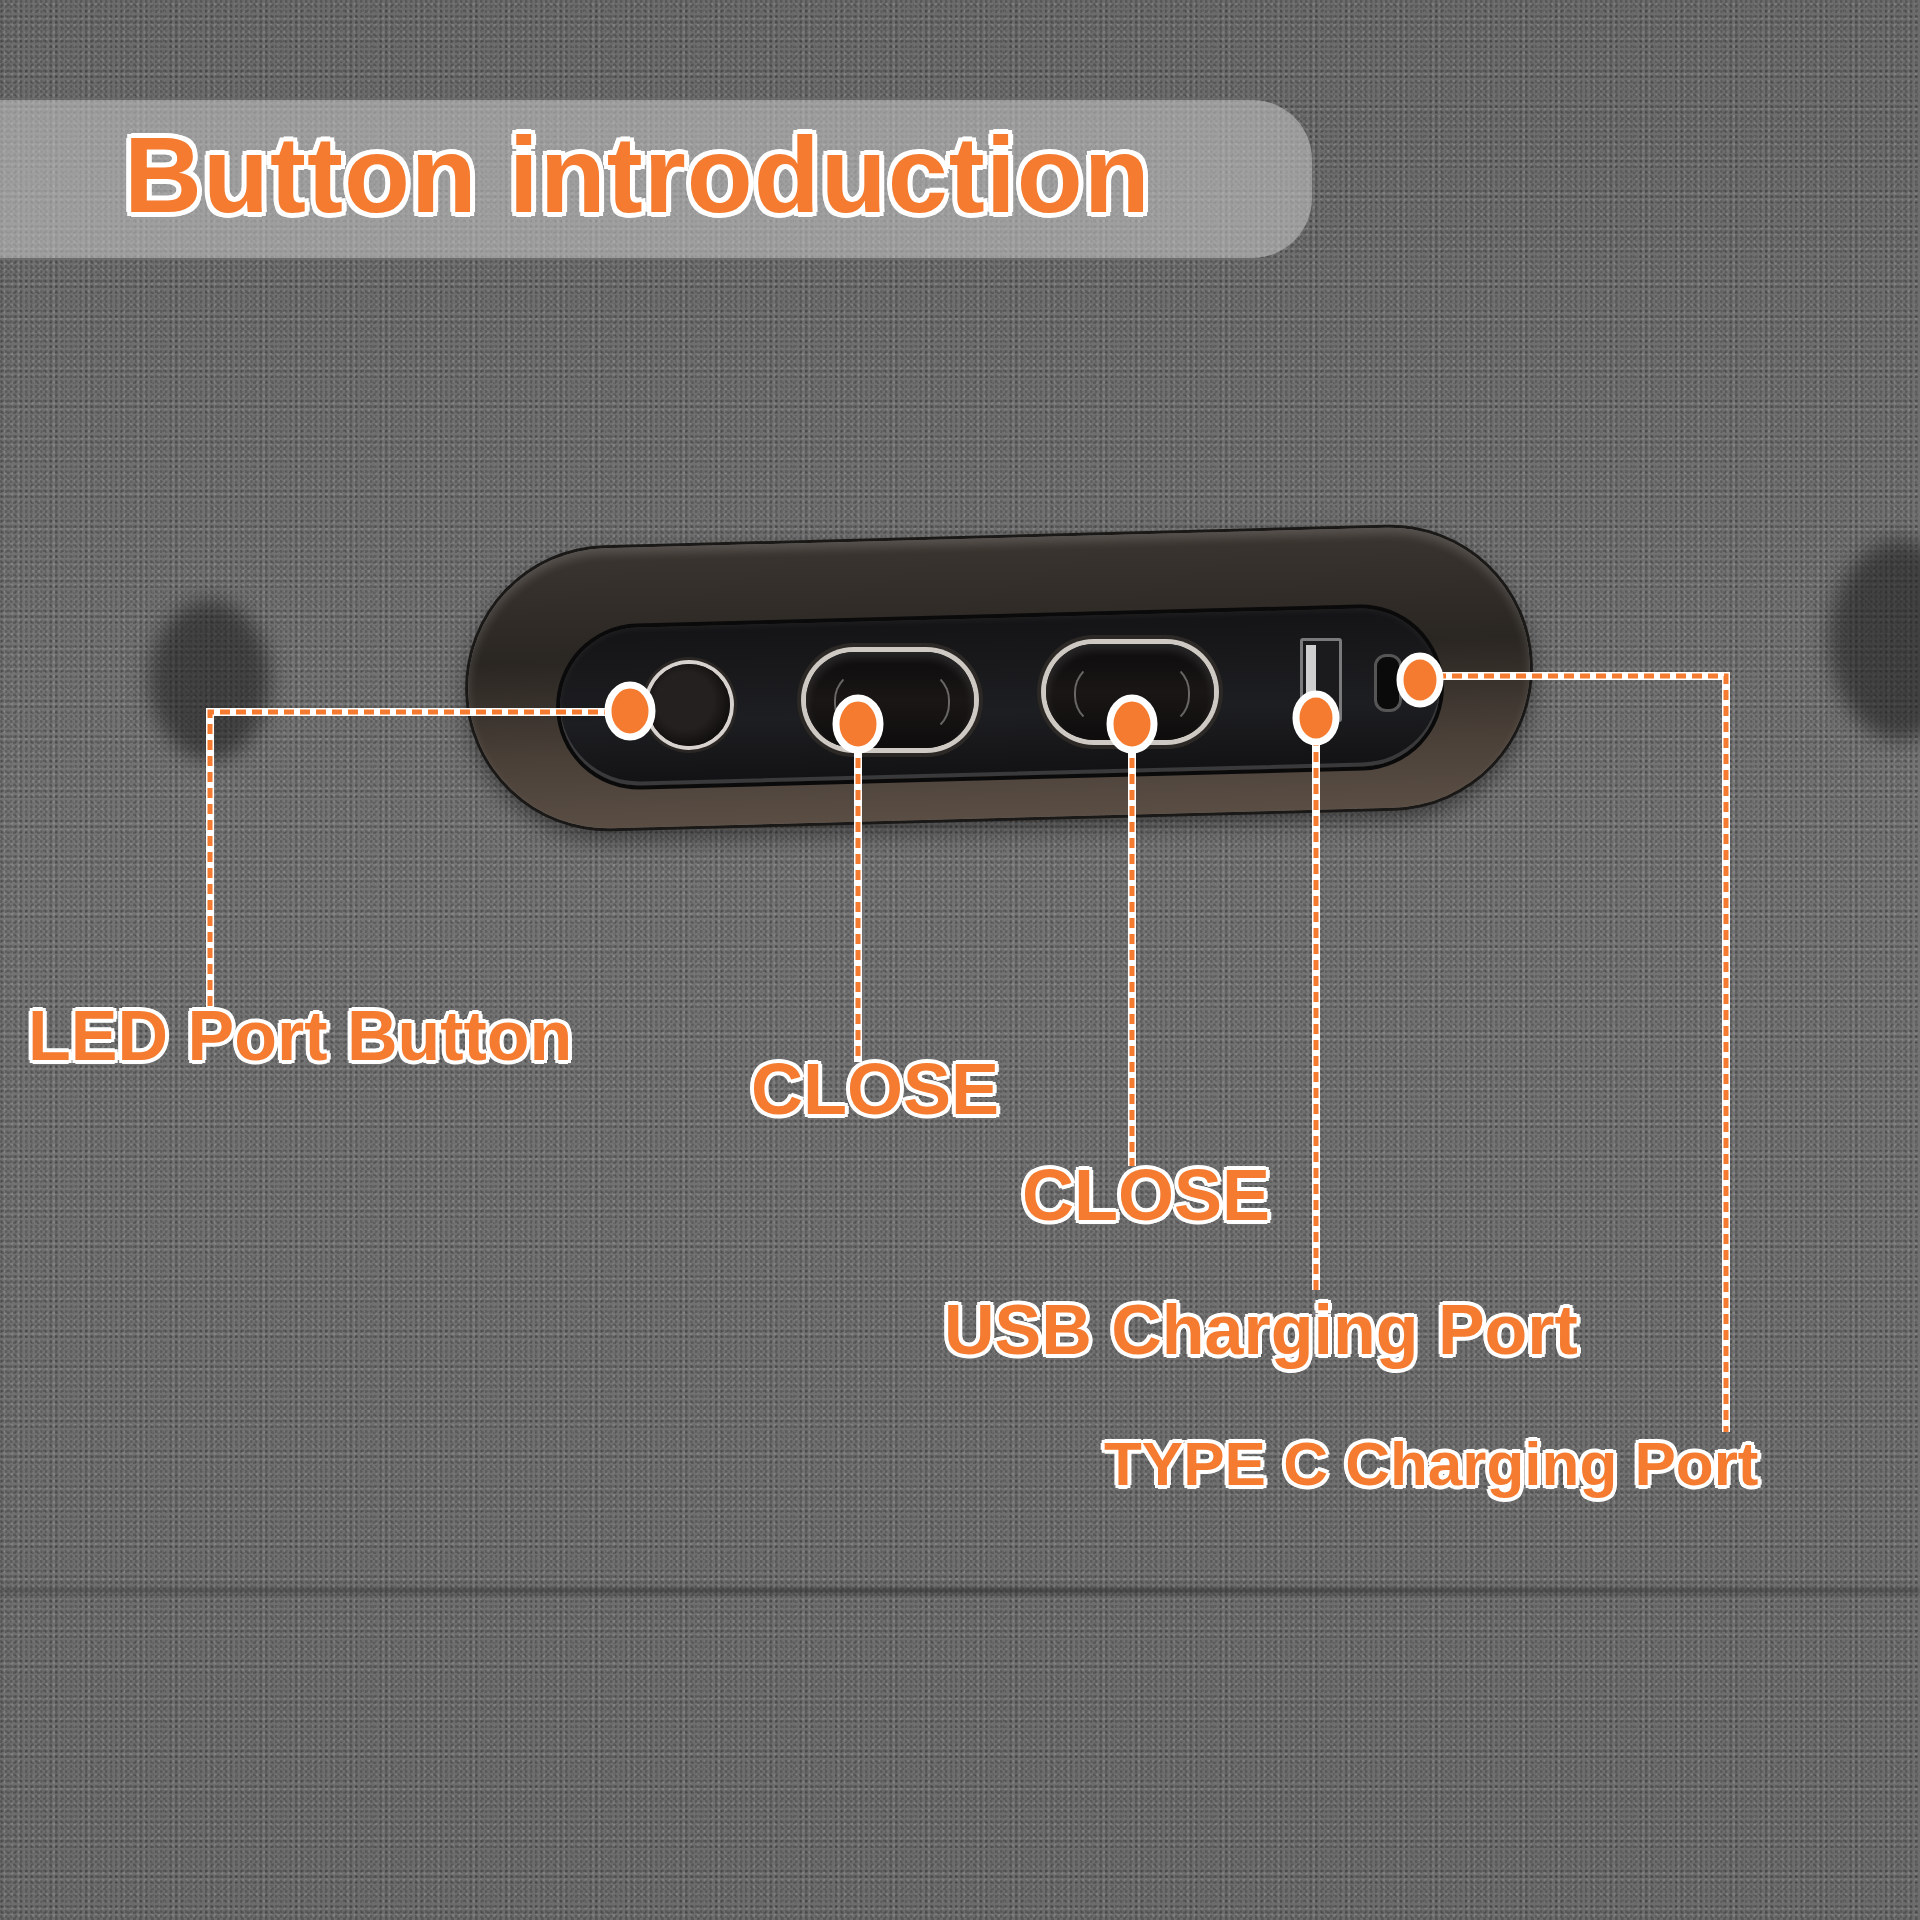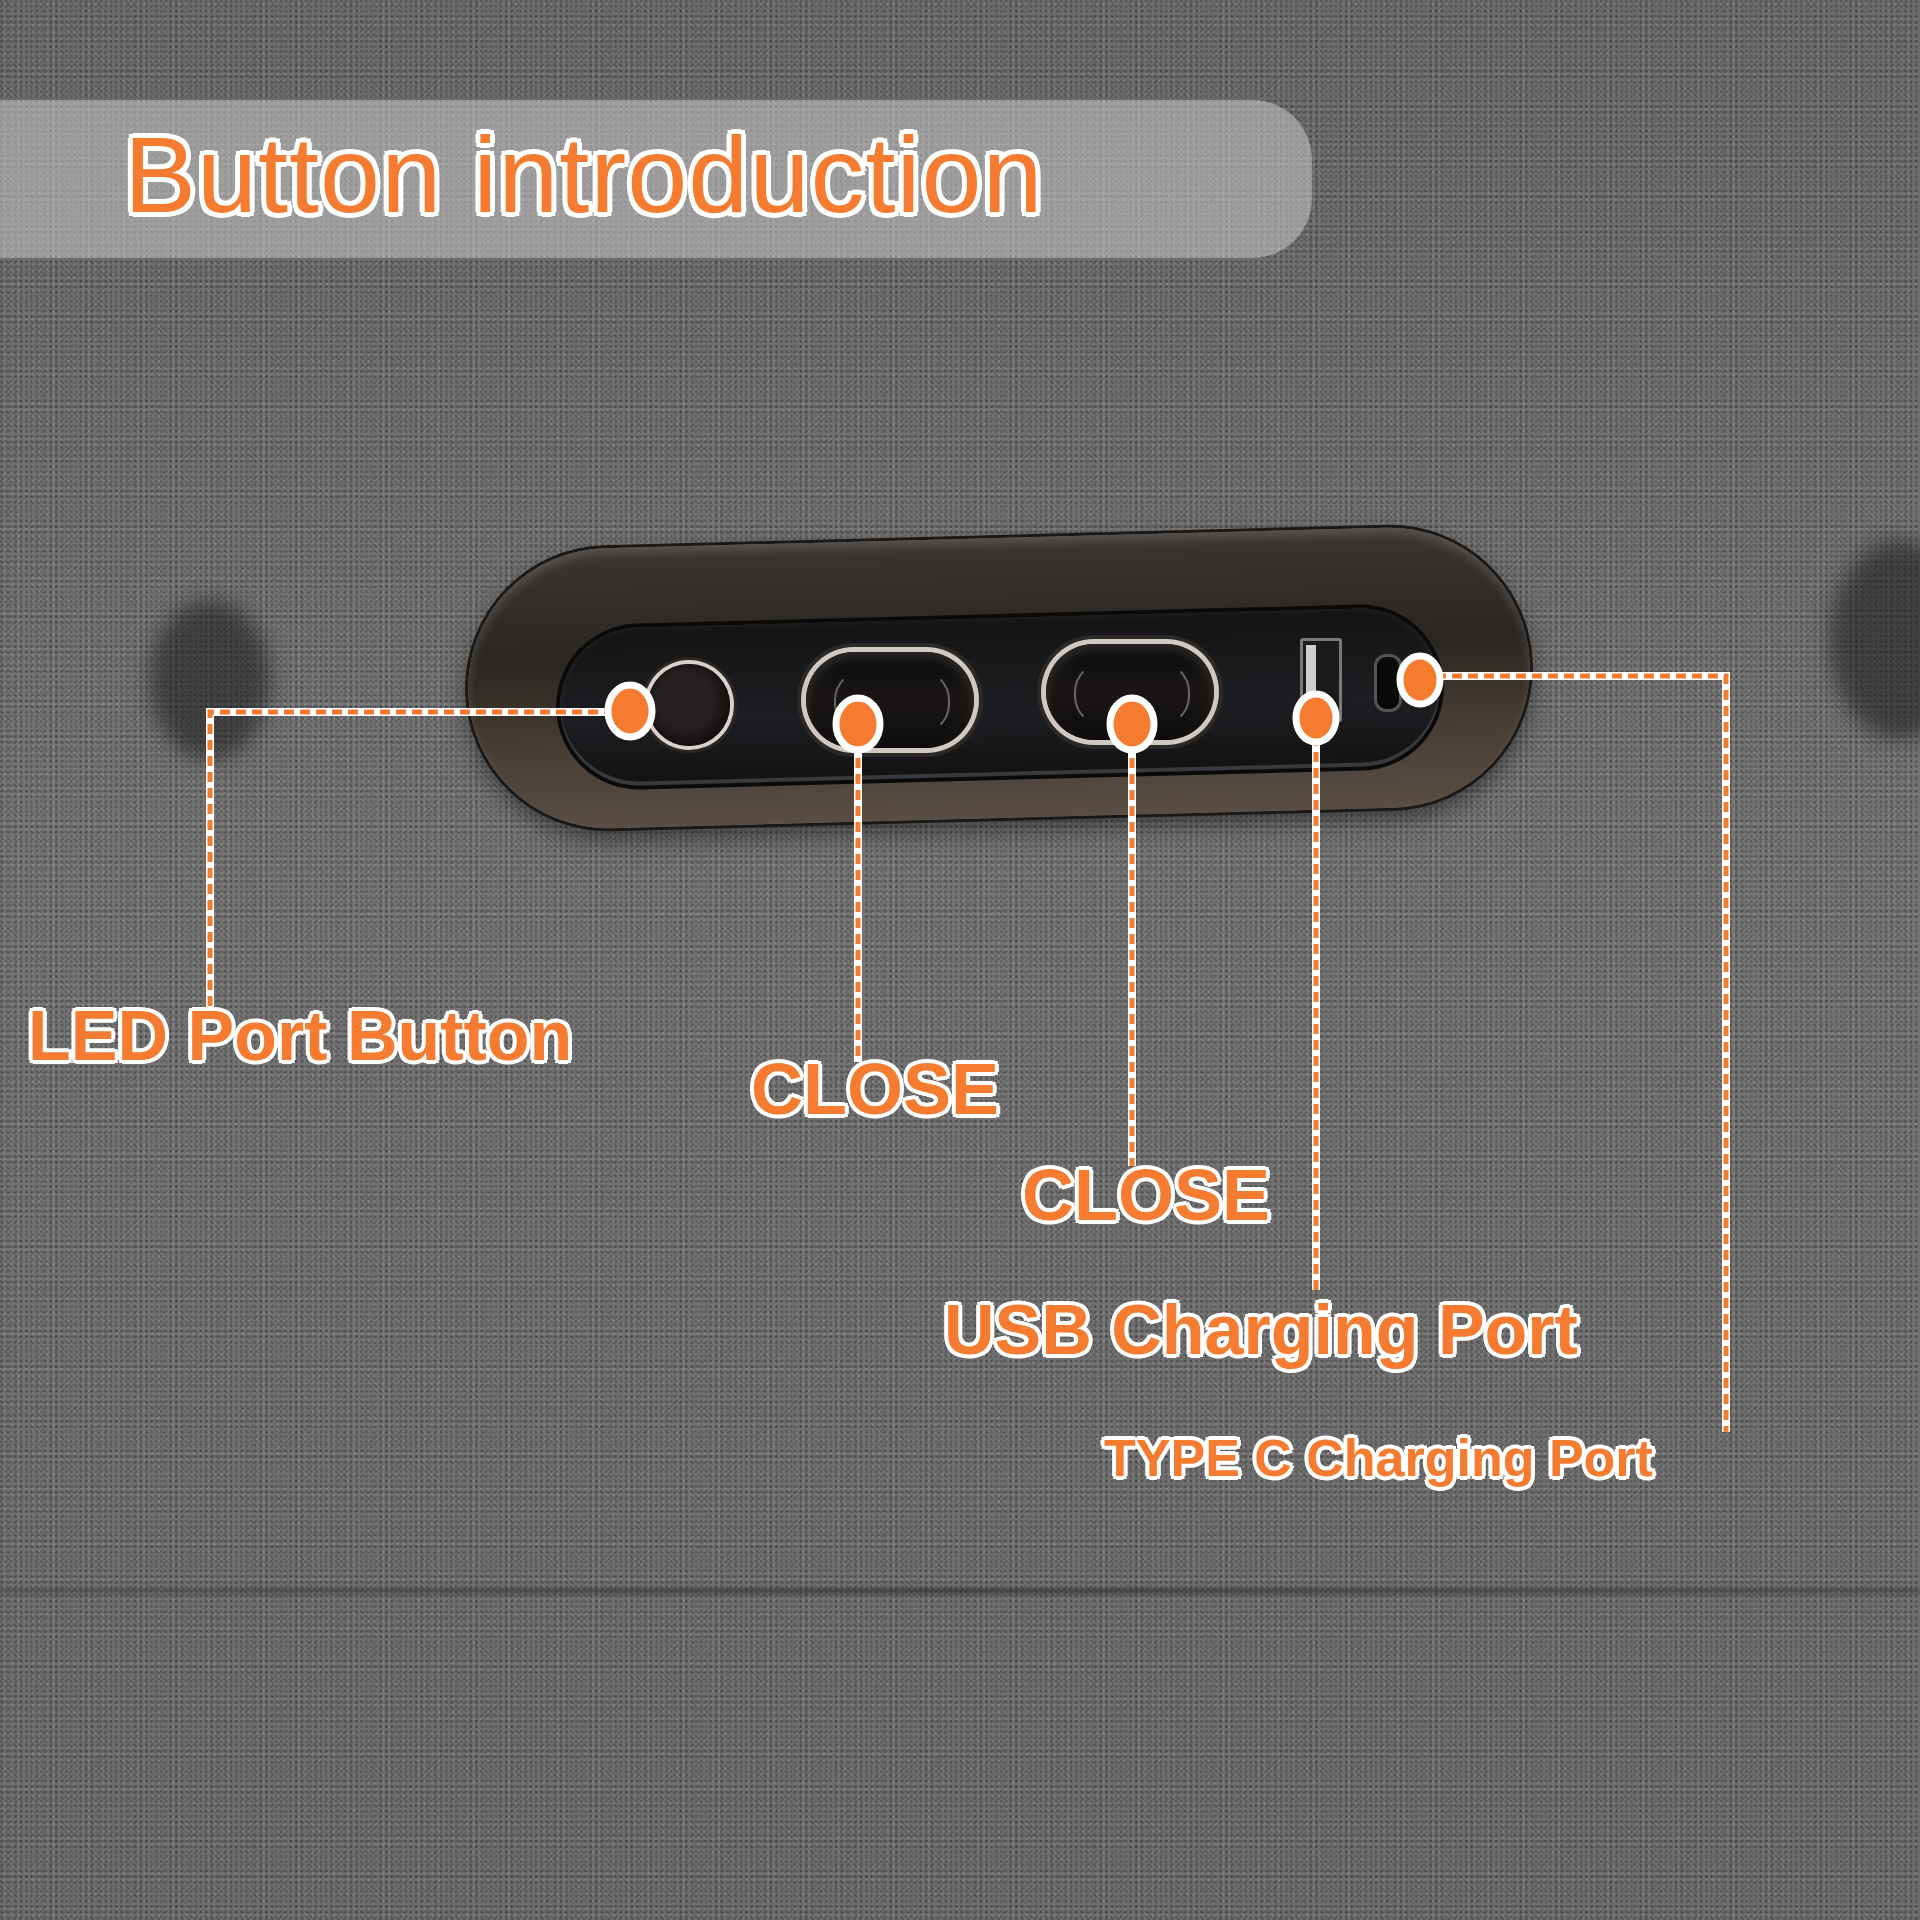--- a/index.html
+++ b/index.html
@@ -23,21 +23,21 @@
       position: absolute; border-radius: 50%;
       background: rgba(25,25,25,0.55); filter: blur(10px);
     }
     .title-banner {
       position: absolute; left: 0; top: 100px; width: 1312px; height: 158px;
       background: rgba(200,200,200,0.55);
       border-radius: 0 60px 60px 0;
     }
     .title-text {
       position: absolute; left: 124px; top: 112px;
-      font-size: 108px; font-weight: normal; color: #f47b30;
+      font-size: 108px; font-weight: bold; color: #f47b30;
       letter-spacing: 1px;
       text-shadow:
         -4px -4px 0 #fff, 4px -4px 0 #fff, -4px 4px 0 #fff, 4px 4px 0 #fff,
         0 -5px 0 #fff, 0 5px 0 #fff, -5px 0 0 #fff, 5px 0 0 #fff;
       white-space: nowrap;
     }
     
     .panel-outer {
       position: absolute; left: 468px; top: 538px; width: 1062px; height: 280px;
       border-radius: 140px;
@@ -131,13 +131,13 @@
     <ellipse cx="1132" cy="724" rx="22" ry="26" fill="#f47b30" stroke="#ffffff" stroke-width="7"></ellipse>
     <ellipse cx="1316" cy="718" rx="20" ry="24" fill="#f47b30" stroke="#ffffff" stroke-width="7"></ellipse>
     <ellipse cx="1420" cy="680" rx="20" ry="24" fill="#f47b30" stroke="#ffffff" stroke-width="7"></ellipse>
   </g>
 </svg>
 
 <div class="label" style="left:28px;top:996px;font-size:70px;">LED Port Button</div>
 <div class="label" style="left:728px;top:1048px;font-size:72px;margin-left:23px;">CLOSE</div>
 <div class="label" style="left:1022px;top:1154px;font-size:72px;">CLOSE</div>
 <div class="label" style="left:944px;top:1276px;font-size:70px;margin-top:14px;">USB Charging Port</div>
-<div class="label" style="left:1104px;top:1428px;font-size:52px;">TYPE C Charging Port</div>
+<div class="label" style="left:1104px;top:1428px;font-size:62px;">TYPE C Charging Port</div>
 
 </body></html>

